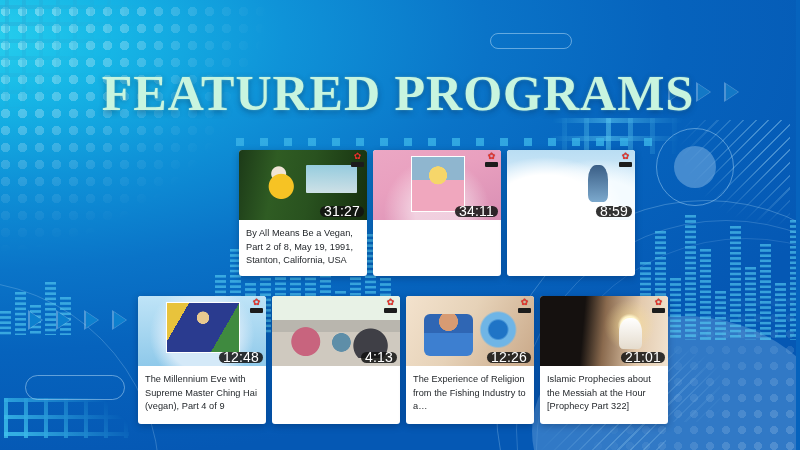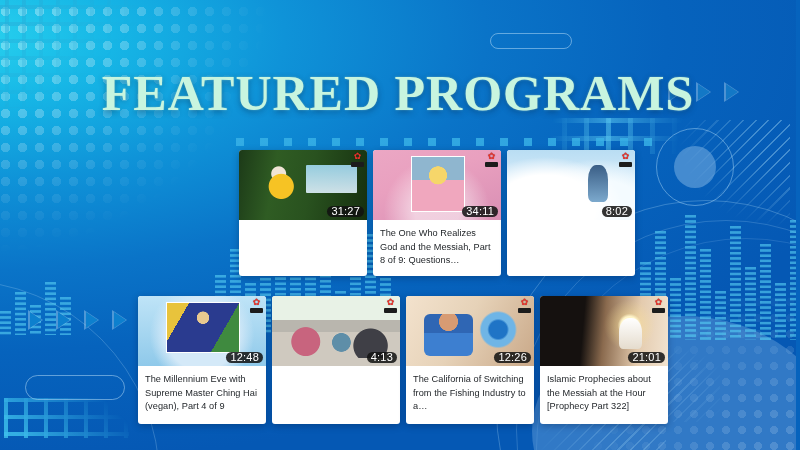--- a/index.html
+++ b/index.html
@@ -188,21 +188,21 @@
   }
   .badge-logo .bar {
     width:13px; height:5px; margin-top:1px;
     background:#1c1c1c;
     border-radius:1px;
   }
   .duration {
     position:absolute; right:3px; bottom:3px;
     background:rgba(18,18,18,.86);
     color:#fff;
-    font-size:11px;
+    font-size:14px;
     line-height:11px;
     padding:0 4px;
     border-radius:7px;
     letter-spacing:.2px;
     font-family:"Liberation Sans", sans-serif;
   }
   .card-title {
     padding:7px 7px 8px 7px;
     font-size:9.2px;
     line-height:13.5px;
@@ -368,40 +368,40 @@
   <div class="row row-top" id="row-top">
       <div class="card">
         <div class="thumb">
           <div class="art art-vegan"></div>
           <div class="badge-logo">
             <span>✿</span>
             <span class="bar"></span>
           </div>
           <div class="duration">31:27</div>
         </div>
+        <div class="card-title">By All Means Be a Vegan, Part 2 of 8, May 19, 1991, Stanton, California, USA</div>
       </div>
       <div class="card">
         <div class="thumb">
           <div class="art art-pink"></div>
           <div class="badge-logo">
             <span>✿</span>
             <span class="bar"></span>
           </div>
           <div class="duration">34:11</div>
         </div>
-        <div class="card-title">The One Who Realizes God and the Messiah, Part 8 of 9: Questions…</div>
       </div>
       <div class="card">
         <div class="thumb">
           <div class="art art-cloud"></div>
           <div class="badge-logo">
             <span>✿</span>
             <span class="bar"></span>
           </div>
-          <div class="duration">8:02</div>
+          <div class="duration">8:59</div>
         </div>
       </div>
     </div>
   <div class="row row-bottom" id="row-bottom">
       <div class="card">
         <div class="thumb">
           <div class="art art-millennium"></div>
           <div class="badge-logo">
             <span>✿</span>
             <span class="bar"></span>
@@ -422,21 +422,21 @@
       </div>
       <div class="card">
         <div class="thumb">
           <div class="art art-fishing"></div>
           <div class="badge-logo">
             <span>✿</span>
             <span class="bar"></span>
           </div>
           <div class="duration">12:26</div>
         </div>
-        <div class="card-title">The California of Switching from the Fishing Industry to a…</div>
+        <div class="card-title">The Experience of Religion from the Fishing Industry to a…</div>
       </div>
       <div class="card">
         <div class="thumb">
           <div class="art art-islamic"></div>
           <div class="badge-logo">
             <span>✿</span>
             <span class="bar"></span>
           </div>
           <div class="duration">21:01</div>
         </div>

